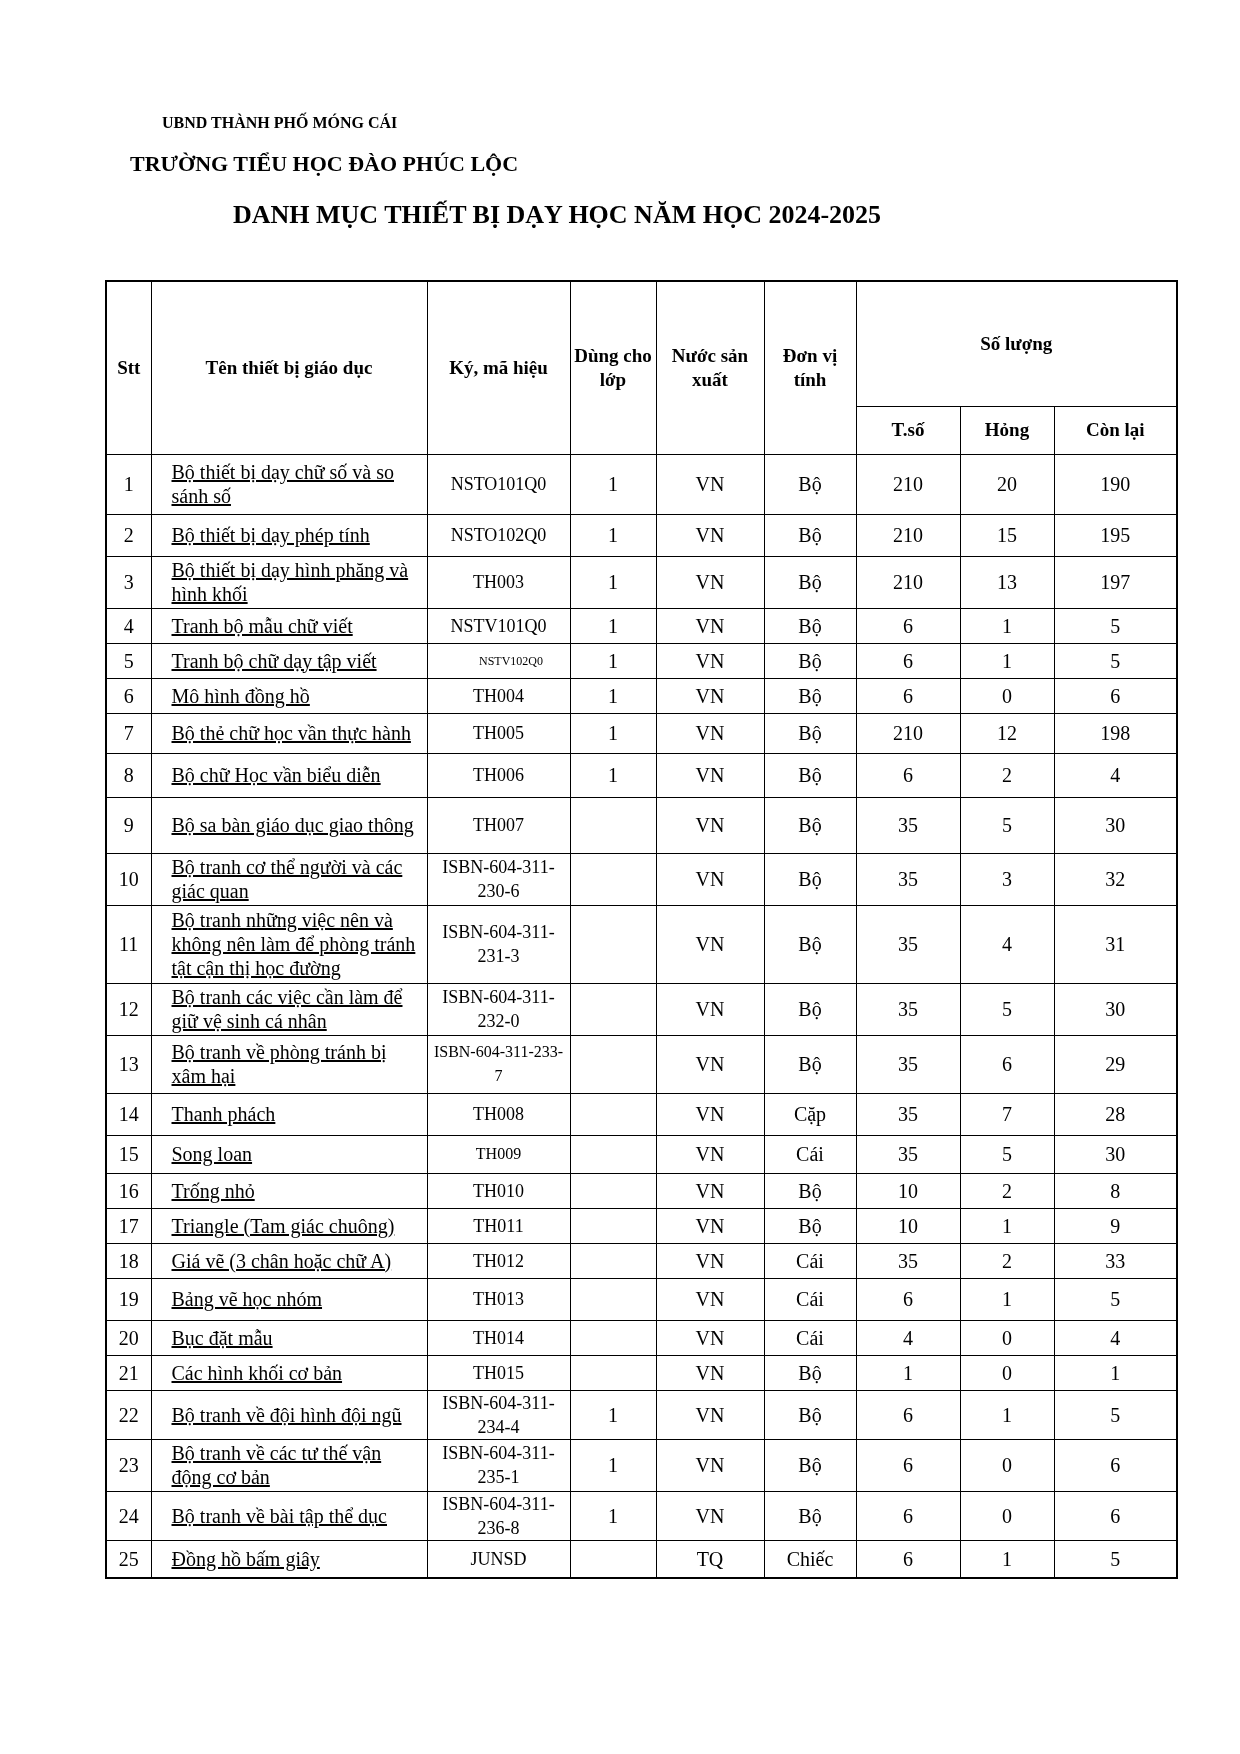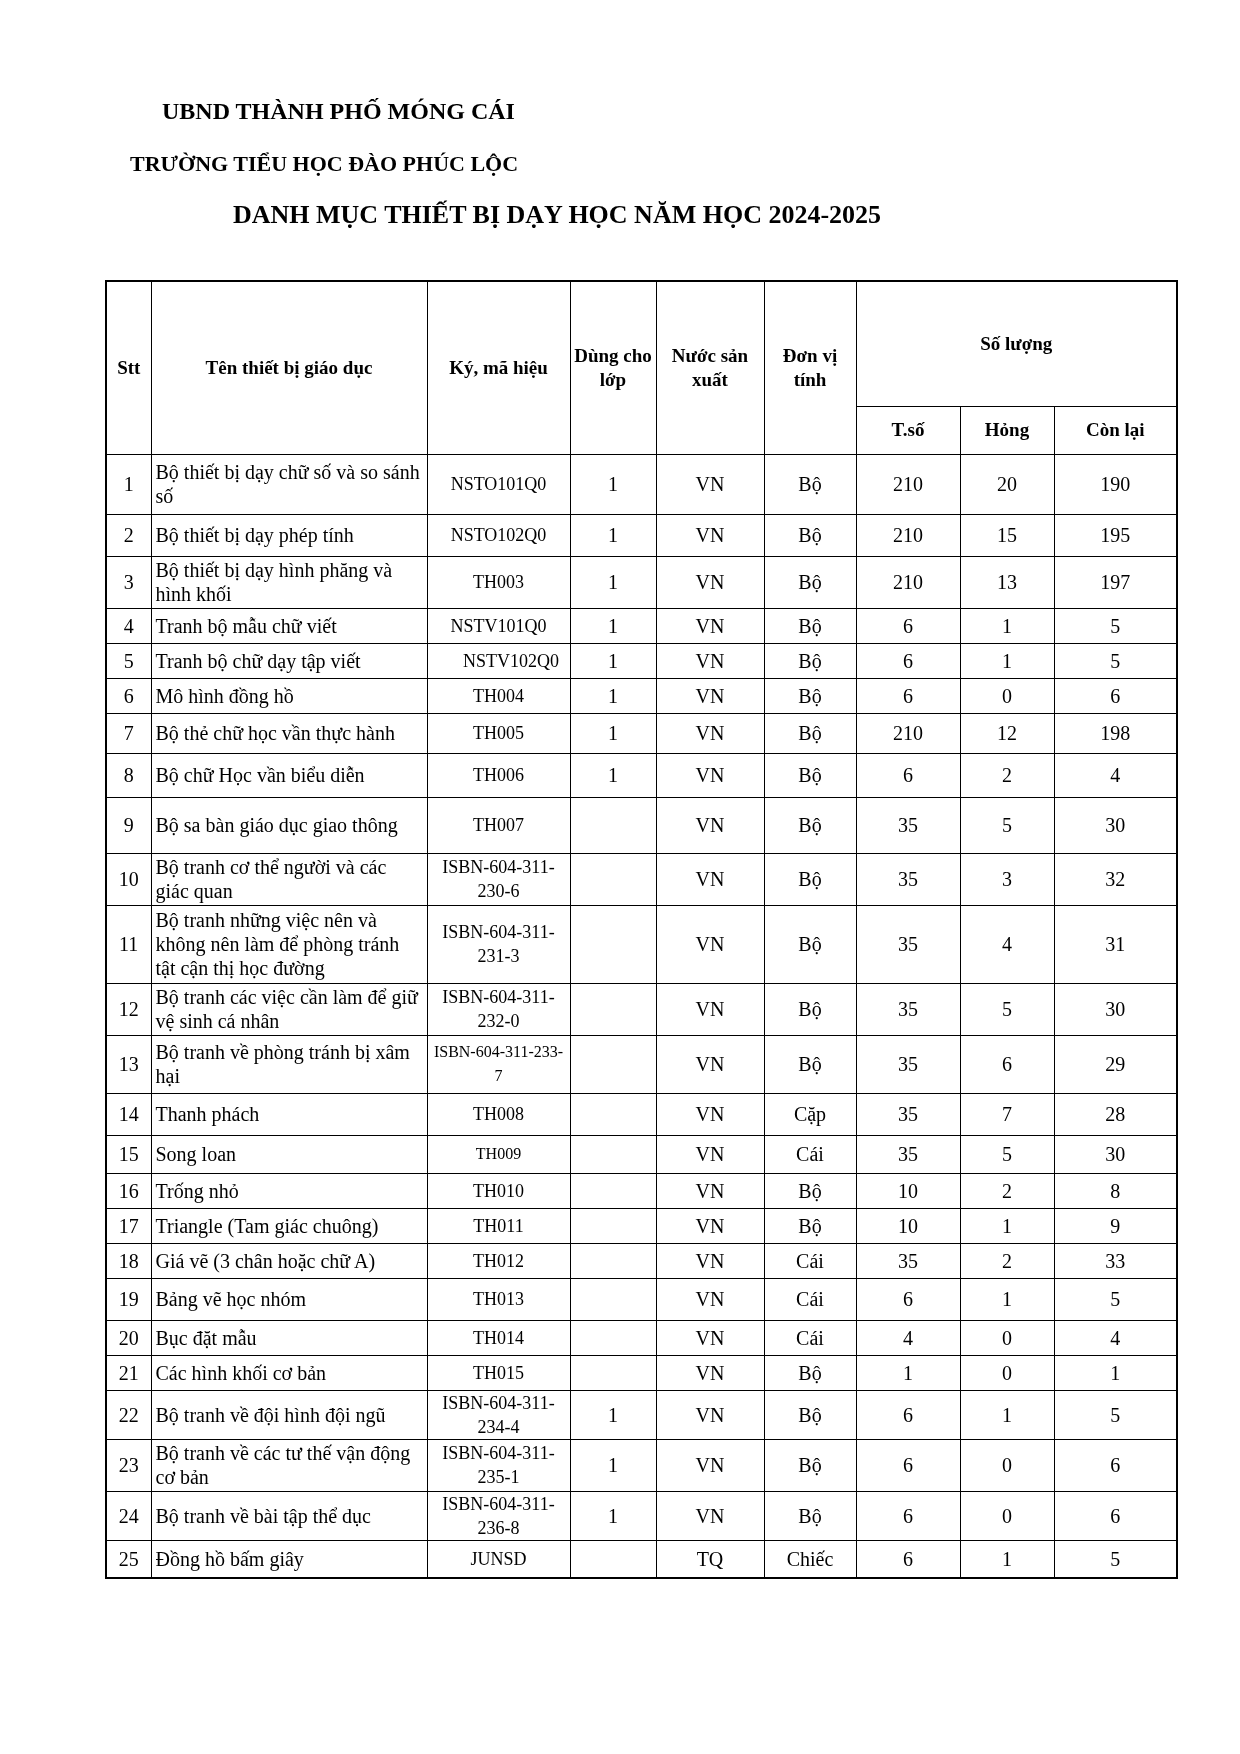--- a/index.html
+++ b/index.html
@@ -1,25 +1,25 @@
 <!DOCTYPE html>
 <html><head>
 <meta charset="utf-8">
 <style>
   html, body { margin: 0; padding: 0; background: #ffffff; }
   body { width: 1240px; height: 1754px; position: relative; font-family: "Liberation Serif", "DejaVu Serif", serif; color: #000; }
   .hdr { position: absolute; font-weight: bold; white-space: nowrap; }
-  #org1 { left: 162px; top: 98px; font-size: 24px; }
+  #org1 { left: 162px; top: 114px; font-size: 16px; }
   #org2 { left: 130px; top: 151px; font-size: 22px; }
   #title { left: 233px; top: 200px; font-size: 26px; }
   table { position: absolute; left: 105px; top: 280px; border-collapse: collapse; table-layout: fixed; width: 1071px; }
   td, th { border: 1.5px solid #000; padding: 0 3px; font-size: 20px; font-weight: normal; text-align: center; vertical-align: middle; line-height: 24px; }
   table { border: 2.5px solid #000; }
   th { font-weight: bold; font-size: 19px; }
-  td.name { text-align: left; padding-left: 4px; }
+  td.name { text-align: left; padding-left: 20px; text-decoration: underline; }
 </style>
 </head>
 <body>
 
 <div class="hdr" id="org1">UBND THÀNH PHỐ MÓNG CÁI</div>
 <div class="hdr" id="org2">TRƯỜNG TIỂU HỌC ĐÀO PHÚC LỘC</div>
 <div class="hdr" id="title">DANH MỤC THIẾT BỊ DẠY HỌC NĂM HỌC 2024-2025</div>
 
 <table>
   <colgroup>
@@ -90,21 +90,21 @@
         <td>1</td>
         <td>VN</td>
         <td>Bộ</td>
         <td>6</td>
         <td>1</td>
         <td>5</td>
       </tr>
       <tr style="height: 35px;">
         <td>5</td>
         <td class="name">Tranh bộ chữ dạy tập viết</td>
-        <td style="font-size: 18px; padding-left: 28px;">NSTV102Q0</td>
+        <td style="font-size: 12px; padding-left: 28px;">NSTV102Q0</td>
         <td>1</td>
         <td>VN</td>
         <td>Bộ</td>
         <td>6</td>
         <td>1</td>
         <td>5</td>
       </tr>
       <tr style="height: 35px;">
         <td>6</td>
         <td class="name">Mô hình đồng hồ</td>

